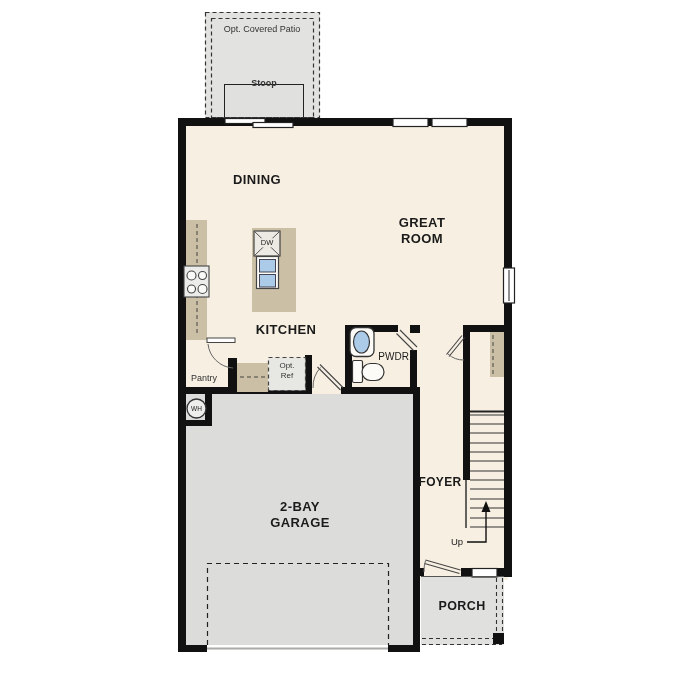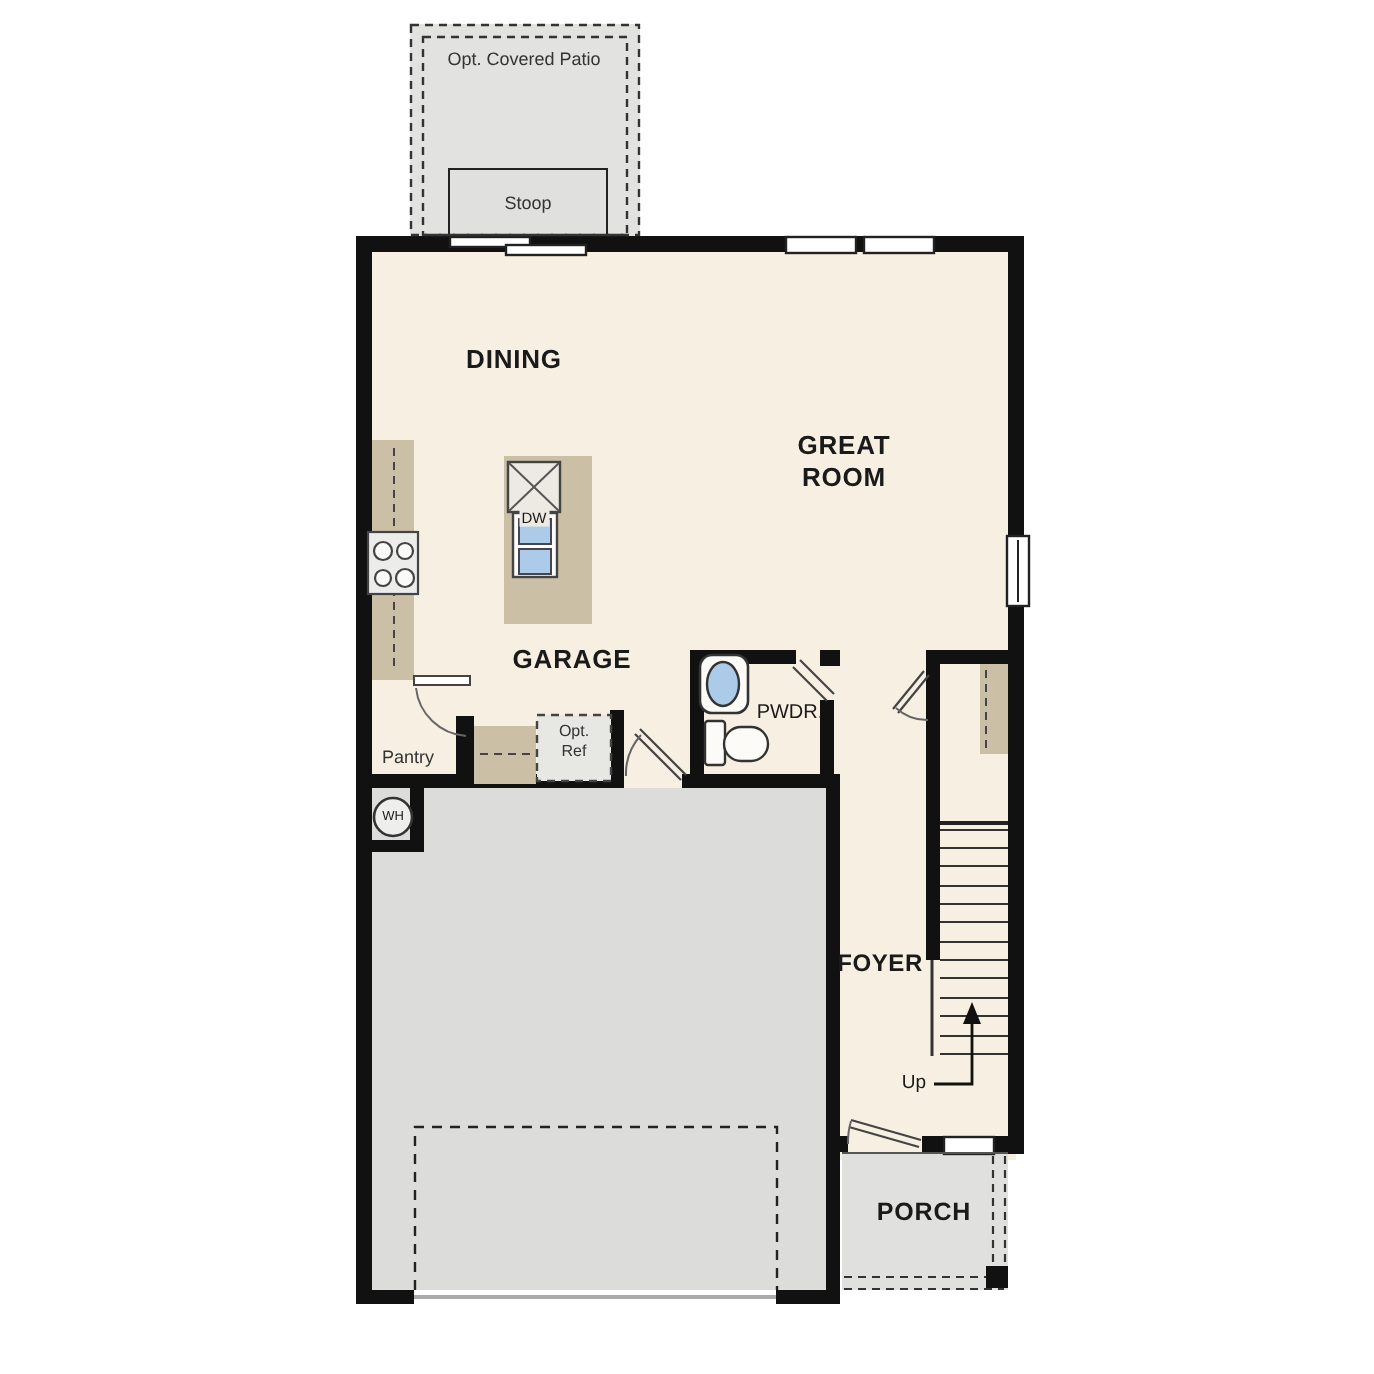--- a/index.html
+++ b/index.html
@@ -168,27 +168,29 @@
     </g>
     <g fill="#fcfbf8" stroke="#333" stroke-width="1.2">
       <rect x="352.5" y="360.5" width="10" height="22" rx="1.5"></rect>
       <rect x="362" y="363.5" width="22" height="17" rx="8.5"></rect>
     </g>
 
     <circle cx="196.5" cy="408.5" r="9.5" fill="#eeeeec" stroke="#333" stroke-width="1.3"></circle>
   </svg>
 
   <div class="lbl sm" style="left:262px;top:30px;">Opt. Covered Patio</div>
-  <div class="lbl sm" style="left:264px;top:102px;">Stoop</div>
+  <div class="lbl sm" style="left:264px;top:84px;font-weight:bold;">Stoop</div>
   <div class="lbl rm" style="left:257px;top:180px;">DINING</div>
   <div class="lbl rm" style="left:422px;top:231px;">GREAT
 ROOM</div>
-  <div class="lbl rm" style="left:286px;top:330px;">GARAGE</div>
+  <div class="lbl rm" style="left:286px;top:330px;">KITCHEN</div>
   <div class="lbl" style="left:395px;top:357px;font-weight:normal;font-size:10px;">PWDR.</div>
   <div class="lbl sm" style="left:204px;top:379px;">Pantry</div>
   <div class="lbl" style="left:287px;top:371px;font-size:8px;color:#333;">Opt.
 Ref</div>
-  <div class="lbl" style="left:267px;top:259px;font-size:7.5px;background:#eceae2;padding:0 1px;text-align:center;">DW</div>
+  <div class="lbl" style="left:267px;top:243px;font-size:7.5px;background:#eceae2;padding:0 1px;text-align:center;">DW</div>
   <div class="lbl" style="left:196.5px;top:408.5px;font-size:6.5px;">WH</div>
   <div class="lbl" style="left:440px;top:482px;font-weight:bold;font-size:12px;letter-spacing:.3px;">FOYER</div>
   <div class="lbl" style="left:457px;top:542px;font-size:9.5px;">Up</div>
+  <div class="lbl rm" style="left:300px;top:515px;">2-BAY
+GARAGE</div>
   <div class="lbl" style="left:462px;top:607px;font-weight:bold;font-size:12.5px;letter-spacing:.4px;">PORCH</div>
 </div>
 
 </body></html>

